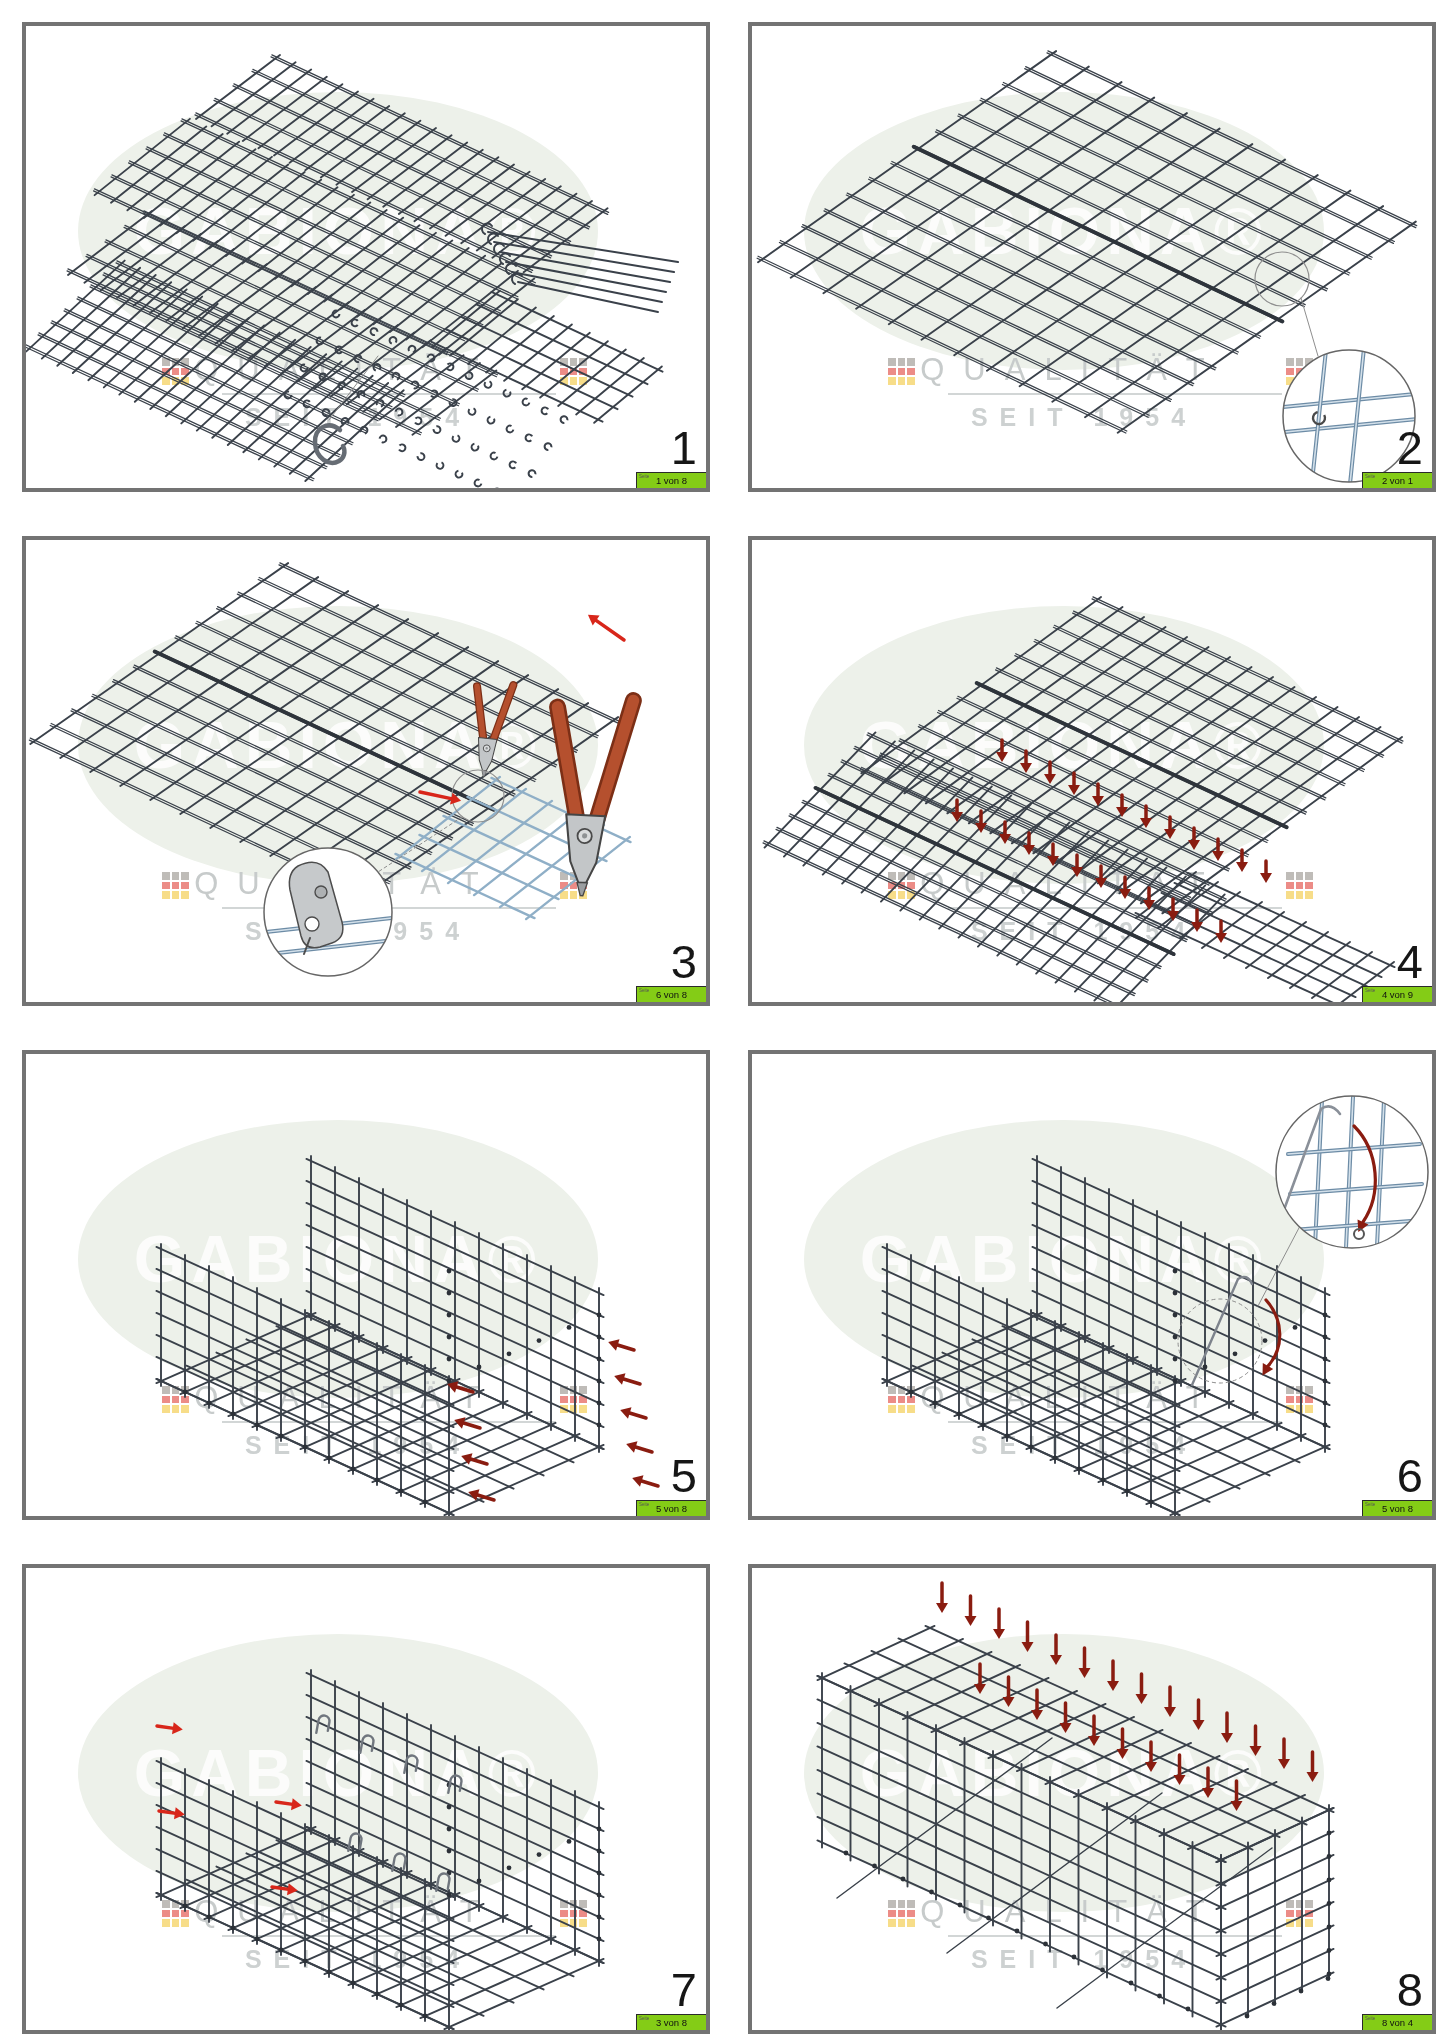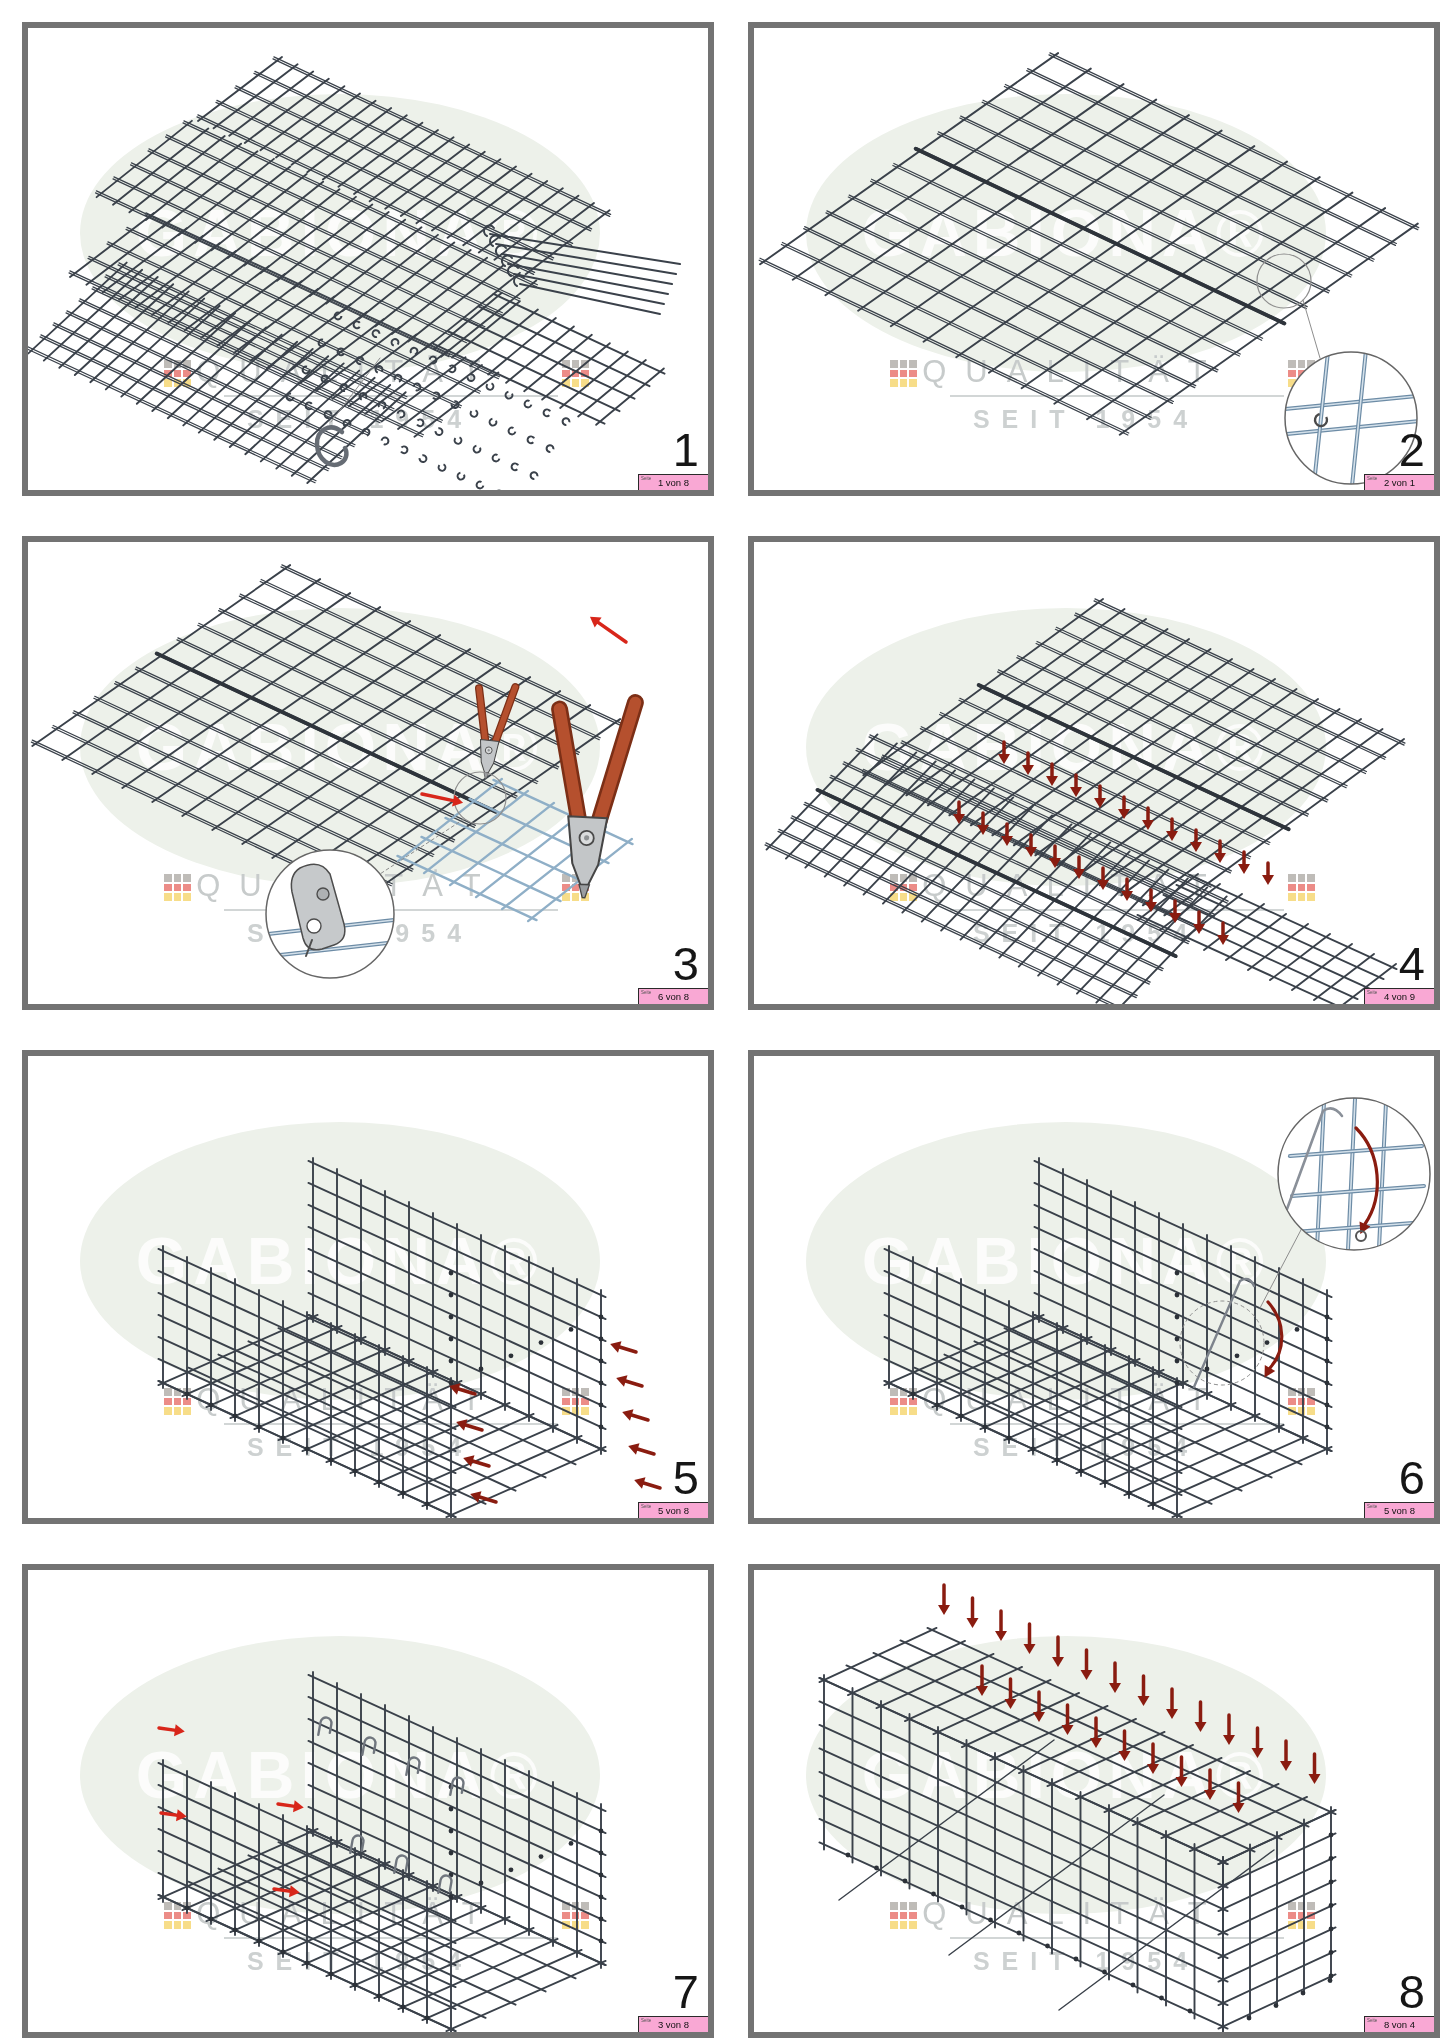--- a/index.html
+++ b/index.html
@@ -1,37 +1,37 @@
 <!DOCTYPE html>
 <html><head>
 <meta charset="utf-8">
 <style>
   html,body{margin:0;padding:0;background:#ffffff;}
   body{width:1445px;height:2043px;position:relative;font-family:"Liberation Sans",sans-serif;}
   .sheet{position:absolute;inset:0;background:#fff;}
-  .panel{position:absolute;width:680px;height:462px;border:6px solid #737373;background:#fff;overflow:hidden;}
+  .panel{position:absolute;width:680px;height:462px;border:4px solid #737373;background:#fff;overflow:hidden;}
   .wm-ellipse{position:absolute;left:52px;top:66px;width:520px;height:278px;border-radius:50%;
      background:#edf1ea;display:flex;align-items:center;justify-content:center;}
   .wm-brand{font-size:66px;font-weight:bold;color:rgba(255,255,255,0.8);letter-spacing:6px;white-space:nowrap;}
   .wm-q{position:absolute;left:0;right:40px;top:326px;text-align:center;font-size:31px;letter-spacing:19px;
      color:#c7cbcb;font-weight:400;white-space:nowrap;}
   .wm-line{position:absolute;left:196px;top:367px;width:334px;height:2px;background:#d2d6d6;}
   .wm-s{position:absolute;left:0;right:16px;top:377px;text-align:center;font-size:25px;letter-spacing:12px;
      color:#cdd1d1;font-weight:bold;white-space:nowrap;}
   .flag{position:absolute;top:332px;width:27px;height:27px;opacity:.6;display:grid;
      grid-template-columns:repeat(3,1fr);grid-template-rows:repeat(3,1fr);gap:2px;}
   .flag i{display:block;}
   .flag i.r1{background:#96908a;}
   .flag i.r2{background:#e04038;}
   .flag i.r3{background:#f2c73b;}
   .flag-left{left:136px;}
   .flag-right{left:534px;}
   svg.art{position:absolute;left:0;top:0;width:680px;height:462px;}
   .stepnum{position:absolute;right:9px;bottom:17px;font-size:47px;color:#161616;line-height:1;}
-  .capbox{position:absolute;right:-1px;bottom:-1px;width:69px;height:15px;border:1px solid #2a2a2a;background:#f9a8d4;}
+  .capbox{position:absolute;right:-1px;bottom:-1px;width:69px;height:15px;border:1px solid #2a2a2a;background:#84cc16;}
   .capmini{position:absolute;left:2px;top:1px;font-size:4.5px;color:#555;}
   .capmain{position:absolute;left:0;right:0;top:2px;text-align:center;font-size:9.5px;color:#111;}
 </style>
 </head>
 <body>
 
 <div class="sheet">
 
 <section class="panel" style="left: 22px; top: 22px;">
       <div class="wm-ellipse">

